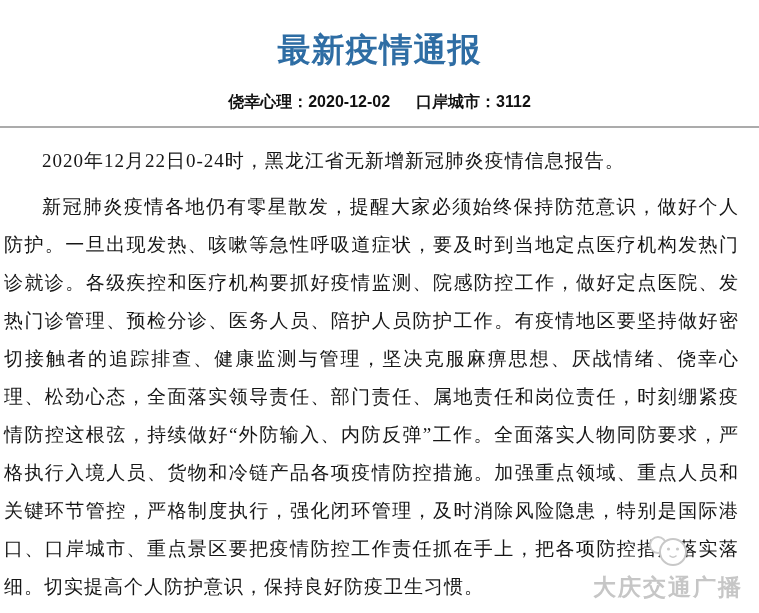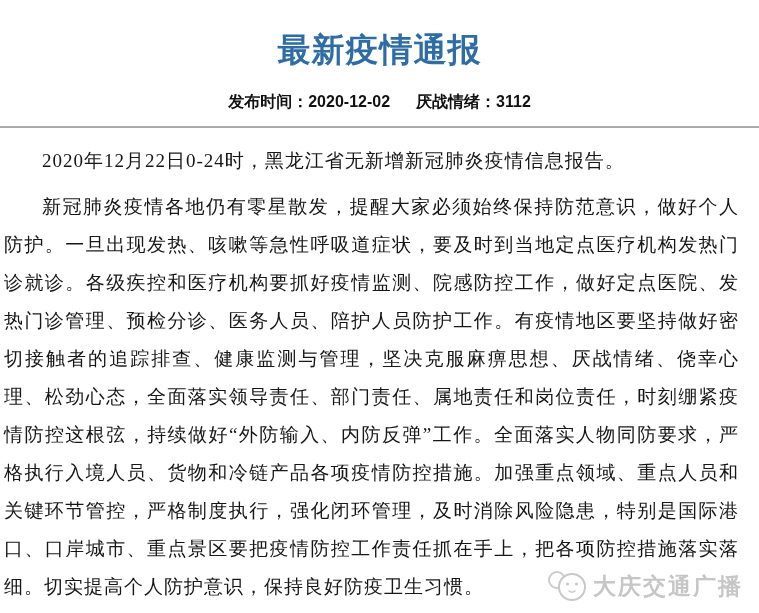--- a/index.html
+++ b/index.html
@@ -55,33 +55,34 @@
     display: flex;
     align-items: center;
     gap: 4px;
     color: #c6c6c6;
     font-family: "Liberation Sans", "DejaVu Sans", sans-serif;
     font-size: 23px;
     font-weight: bold;
     letter-spacing: 2px;
     text-shadow: 2px 2px 1px rgba(255,255,255,0.95);
     user-select: none;
+    flex-direction: column;
   }
   .watermark svg { display: block; }
 </style>
 </head>
 <body>
 
 <div class="page">
 
   <div class="header">
     <h1 class="page-title">最新疫情通报</h1>
 
     <div class="meta-line">
-      <span>发布时间：</span><span>2020-12-02</span><span class="gap"></span><span>厌战情绪：</span><span>3112</span>
+      <span>侥幸心理：</span><span>2020-12-02</span><span class="gap"></span><span>口岸城市：</span><span>3112</span>
     </div>
   </div>
 
   <hr class="divider">
 
   <div class="article">
     <p>2020年12月22日0-24时，黑龙江省无新增新冠肺炎疫情信息报告。</p>
     <p>新冠肺炎疫情各地仍有零星散发，提醒大家必须始终保持防范意识，做好个人防护。一旦出现发热、咳嗽等急性呼吸道症状，要及时到当地定点医疗机构发热门诊就诊。各级疾控和医疗机构要抓好疫情监测、院感防控工作，做好定点医院、发热门诊管理、预检分诊、医务人员、陪护人员防护工作。有疫情地区要坚持做好密切接触者的追踪排查、健康监测与管理，坚决克服麻痹思想、厌战情绪、侥幸心理、松劲心态，全面落实领导责任、部门责任、属地责任和岗位责任，时刻绷紧疫情防控这根弦，持续做好“外防输入、内防反弹”工作。全面落实人物同防要求，严格执行入境人员、货物和冷链产品各项疫情防控措施。加强重点领域、重点人员和关键环节管控，严格制度执行，强化闭环管理，及时消除风险隐患，特别是国际港口、口岸城市、重点景区要把疫情防控工作责任抓在手上，把各项防控措施落实落细。切实提高个人防护意识，保持良好防疫卫生习惯。</p>
   </div>
 

